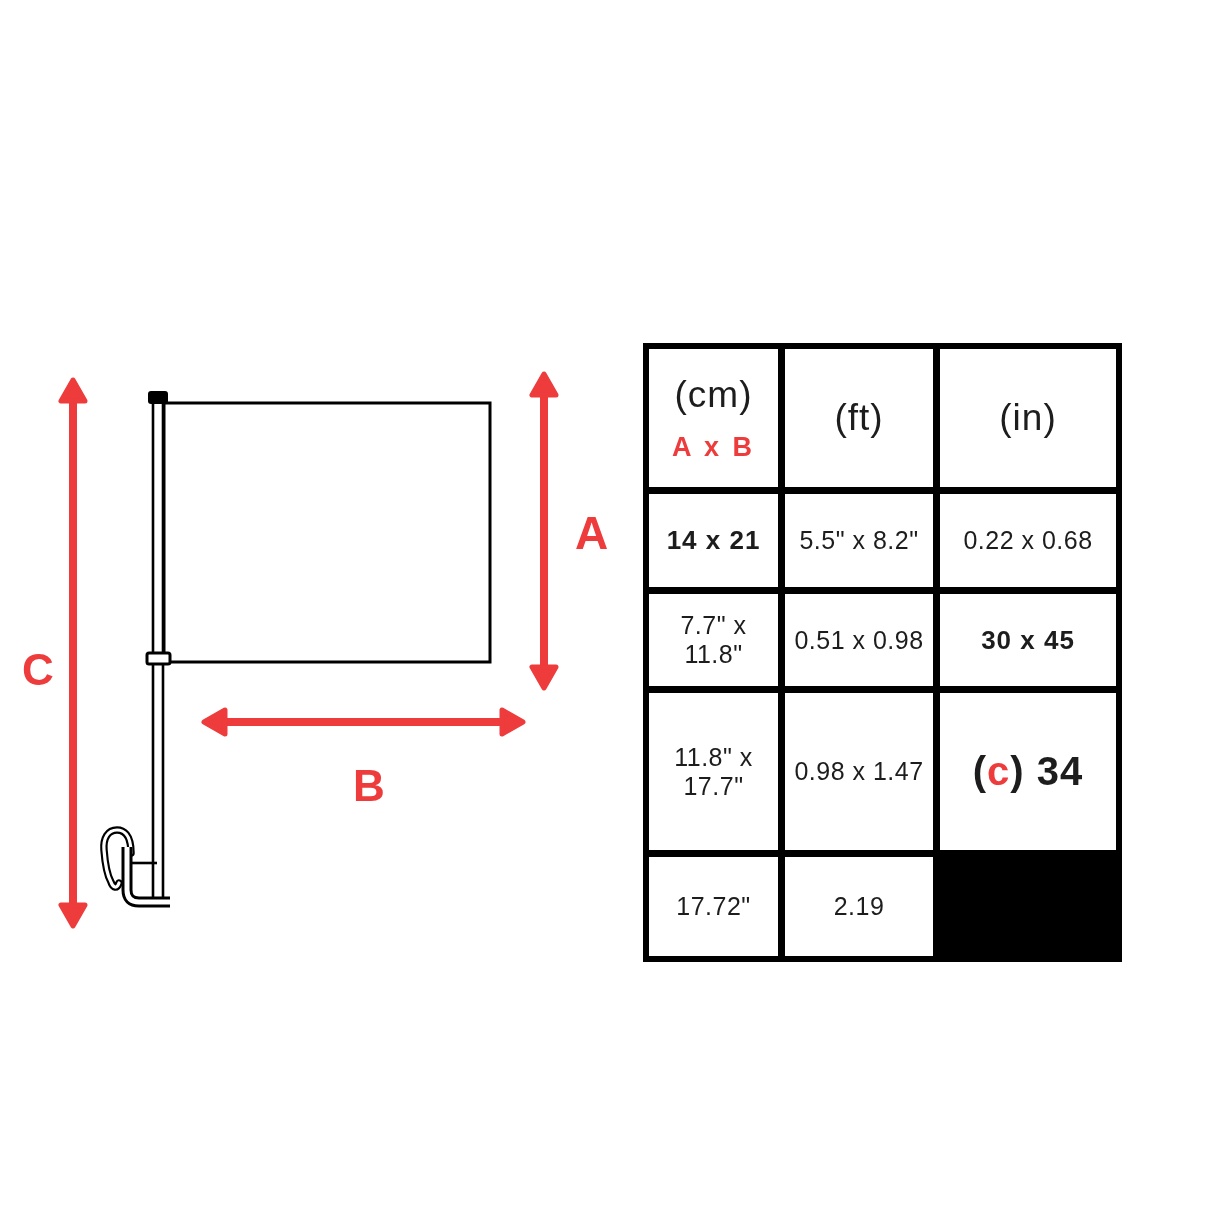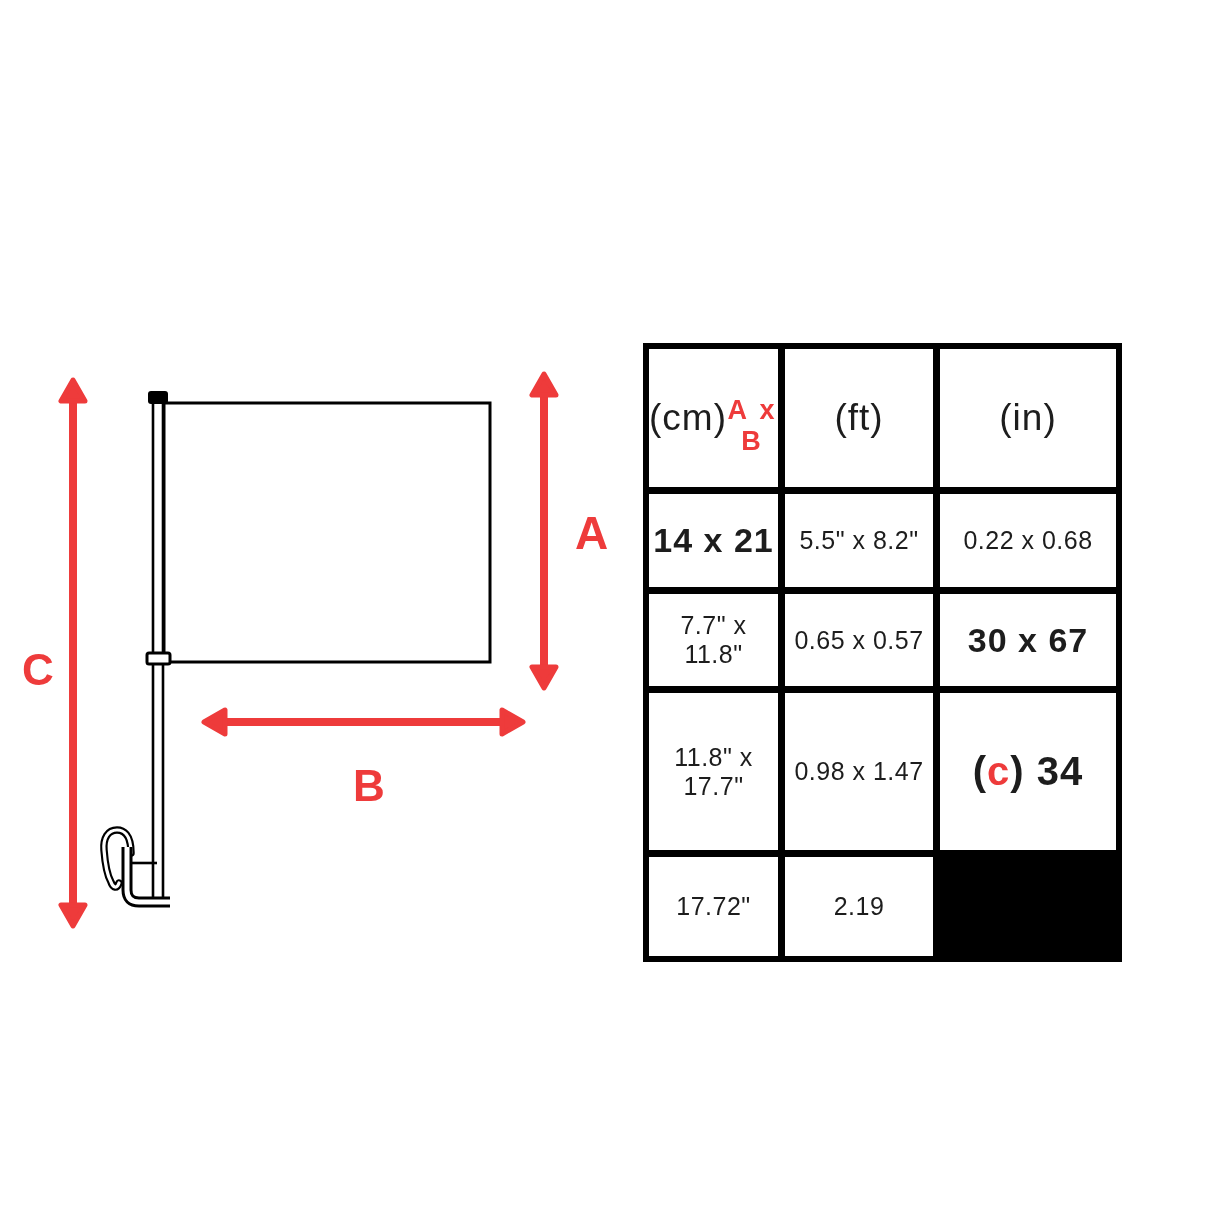--- a/index.html
+++ b/index.html
@@ -35,27 +35,27 @@
     box-sizing:border-box;
   }
   .cell{
     background:#ffffff;
     display:flex;
     align-items:center;
     justify-content:center;
     color:var(--ink);
     text-align:center;
   }
-  .header-cell{flex-direction:row;}
+  .header-cell{flex-direction:column;}
   .unit-text{font-size:37px;color:var(--ink);letter-spacing:1px;}
   .axes-text{
     font-size:27px;font-weight:bold;color:var(--red);
     letter-spacing:3px;margin-top:16px;
   }
-  .size-label{font-size:34px;font-weight:bold;letter-spacing:1px;}
+  .size-label{font-size:26px;font-weight:bold;letter-spacing:1px;}
   .value-text{font-size:25px;letter-spacing:0.5px;}
   .c45-label{font-size:40px;font-weight:bold;letter-spacing:1px;}
   .c45-label .red-c{color:var(--red);}
 </style>
 </head>
 <body>
 
 <div class="canvas">
 
   <svg class="diagram-svg" width="1214" height="1214" viewBox="0 0 1214 1214">
@@ -109,23 +109,23 @@
       <div class="axes-text">A x B</div>
     </div>
     <div class="cell unit-text">(ft)</div>
     <div class="cell unit-text">(in)</div>
 
     <div class="cell size-label">14 x 21</div>
     <div class="cell value-text">5.5" x 8.2"</div>
     <div class="cell value-text">0.22 x 0.68</div>
 
     <div class="cell value-text">7.7" x 11.8"</div>
-    <div class="cell value-text">0.65 x 0.57</div>
+    <div class="cell value-text">0.51 x 0.98</div>
 
-    <div class="cell size-label">30 x 67</div>
+    <div class="cell size-label">30 x 45</div>
     <div class="cell value-text">11.8" x 17.7"</div>
     <div class="cell value-text">0.98 x 1.47</div>
 
     <div class="cell c45-label">
       <span>(</span>
         <span class="red-c">c</span>
         <span>) 34</span>
     </div>
     <div class="cell value-text">17.72"</div>
     <div class="cell value-text">2.19</div>

